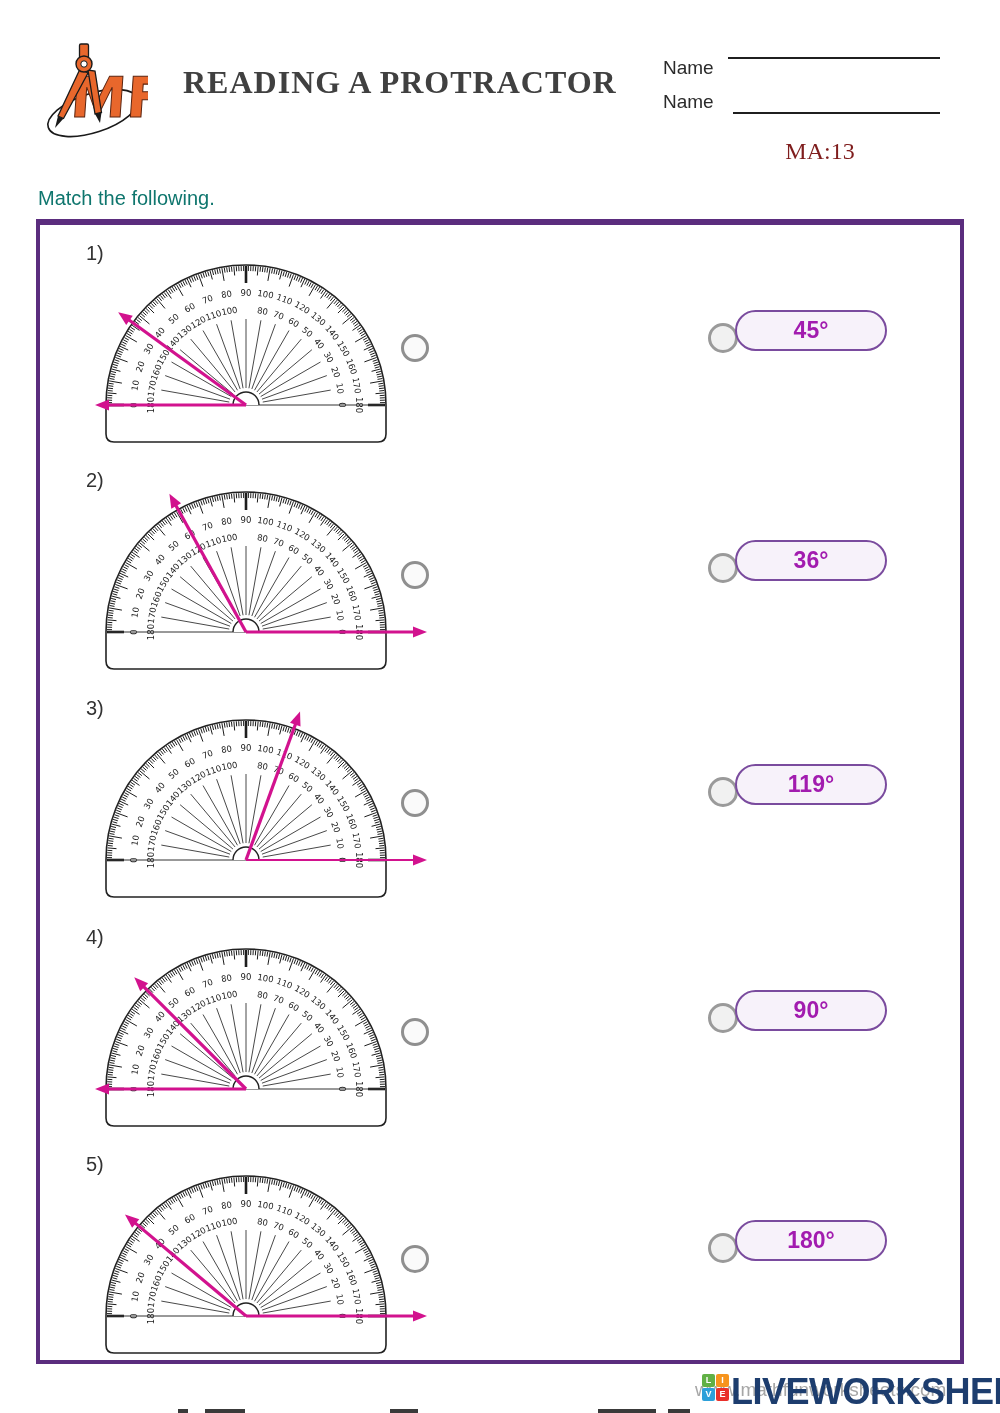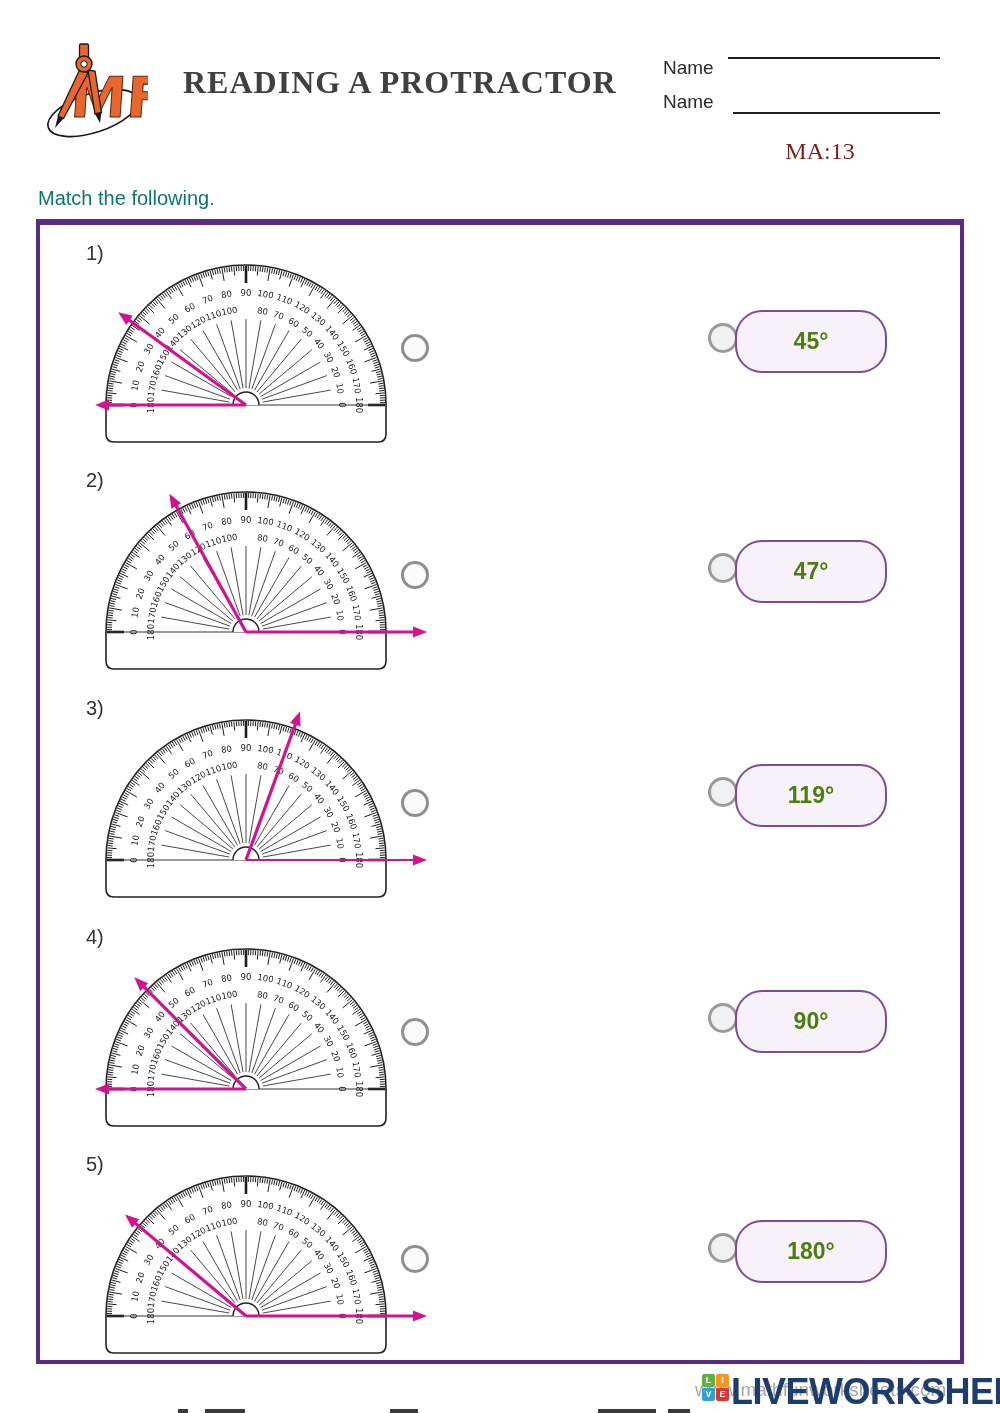--- a/index.html
+++ b/index.html
@@ -22,24 +22,24 @@
         box-sizing:border-box;border:4px solid #5b2d7e;border-top-width:6px;background:transparent;}
 
   .qnum{position:absolute;font-size:20px;color:#333;}
   .protractor-svg{position:absolute;width:350px;height:200px;}
 
   .match-circle{position:absolute;width:28px;height:28px;border-radius:50%;
                 box-sizing:border-box;border:3px solid #8f8f8f;background:#fafafa;}
 
   .tag-knob{position:absolute;width:30px;height:30px;border-radius:50%;
             box-sizing:border-box;border:3px solid #9a9a9a;background:#f1f1f1;z-index:1;}
-  .tag{position:absolute;left:735px;width:152px;height:63px;box-sizing:border-box;
+  .tag{position:absolute;left:735px;width:152px;height:41px;box-sizing:border-box;
        border:2.5px solid #7a4b9e;border-radius:27px;background:#f7f2fa;z-index:2;
        display:flex;align-items:center;justify-content:center;
-       font-weight:bold;font-size:23px;color:#4d7c0f;}
+       font-weight:bold;font-size:23px;color:#a21caf;}
 
   
   .watermark{position:absolute;left:695px;top:1379px;font-size:19px;color:#a6a6a6;z-index:1;}
   .brand{position:absolute;left:731px;top:1371px;font-size:36px;font-weight:bold;
          letter-spacing:-0.5px;z-index:2;}
   .live-squares{position:absolute;left:702px;top:1374px;z-index:3;display:grid;
                 grid-template-columns:13px 13px;grid-template-rows:13px 13px;gap:1px;}
   .live-squares span{display:flex;align-items:center;justify-content:center;border-radius:2px;
                      color:#fff;font-size:9px;font-weight:bold;line-height:1;}
   .cut{position:absolute;background:#3a3a3a;height:4px;bottom:0;z-index:4;}
@@ -1309,21 +1309,21 @@
         <polygon points="342,155 328,160.6 328,149.4" fill="#d2128e"></polygon>
         <line x1="161" y1="155" x2="47.62542241839127" y2="59.86743376639215" stroke="#d2128e" stroke-width="3.2"></line>
         <polygon points="39.96497798720149,53.439557669526764 54.2892108051118,58.148735323672035 47.089989576622564,66.72843308660458" fill="#d2128e"></polygon>
       </svg>
       <div class="match-circle" style="left: 401px; top: 1245px;"></div>
     </div>
   <div id="tags">
       <div class="tag-knob" style="left: 708px; top: 323px;"></div>
       <div class="tag" style="top: 309.5px; border-color: rgb(122, 75, 158); background: rgb(247, 242, 250);">45°</div>
       <div class="tag-knob" style="left: 708px; top: 553px;"></div>
-      <div class="tag" style="top: 539.5px; border-color: rgb(122, 75, 158); background: rgb(247, 242, 250);">47°</div>
+      <div class="tag" style="top: 539.5px; border-color: rgb(122, 75, 158); background: rgb(247, 242, 250);">36°</div>
       <div class="tag-knob" style="left: 708px; top: 777px;"></div>
       <div class="tag" style="top: 763.5px; border-color: rgb(122, 75, 158); background: rgb(247, 242, 250);">119°</div>
       <div class="tag-knob" style="left: 708px; top: 1003px;"></div>
       <div class="tag" style="top: 989.5px; border-color: rgb(122, 75, 158); background: rgb(247, 242, 250);">90°</div>
       <div class="tag-knob" style="left: 708px; top: 1233px;"></div>
       <div class="tag" style="top: 1219.5px; border-color: rgb(122, 75, 158); background: rgb(247, 242, 250);">180°</div>
     </div>
 
   <div class="watermark">www.mathfunworksheets.com</div>
   <div class="live-squares" id="live-squares">

